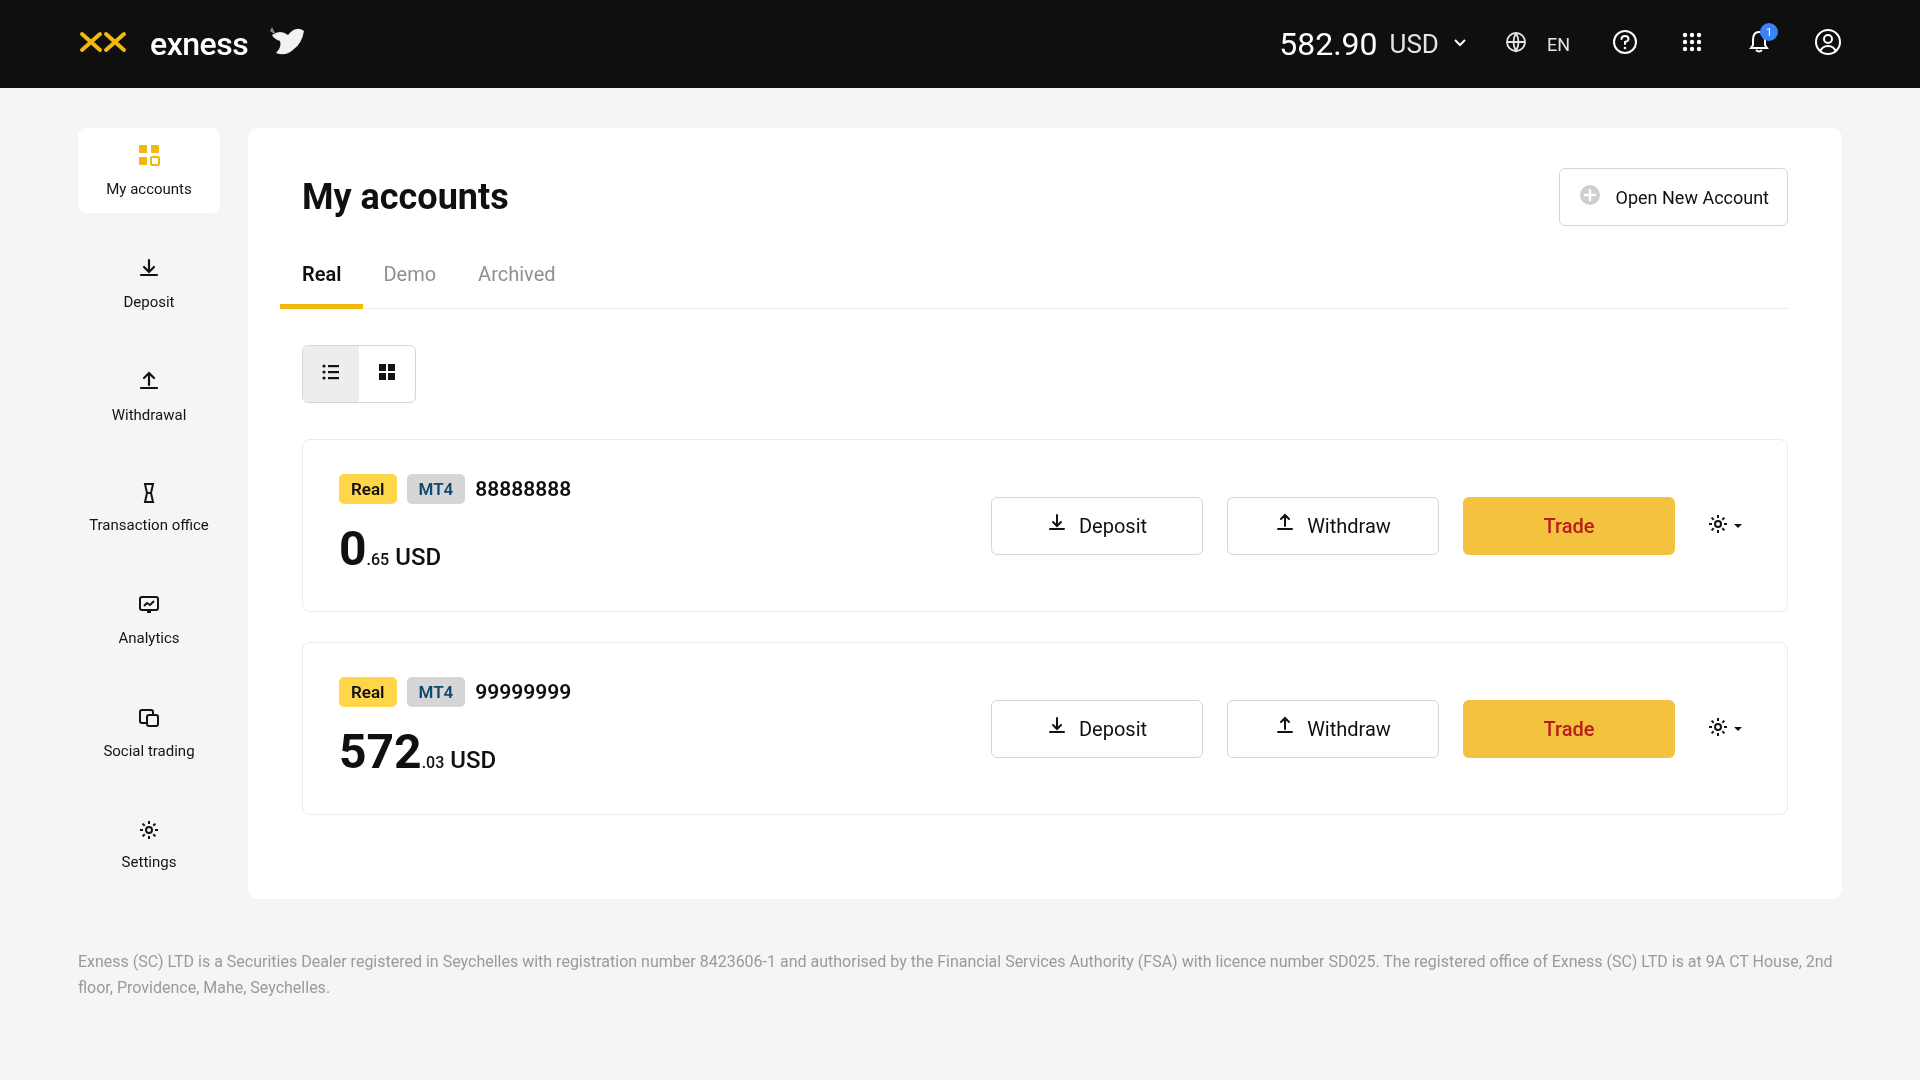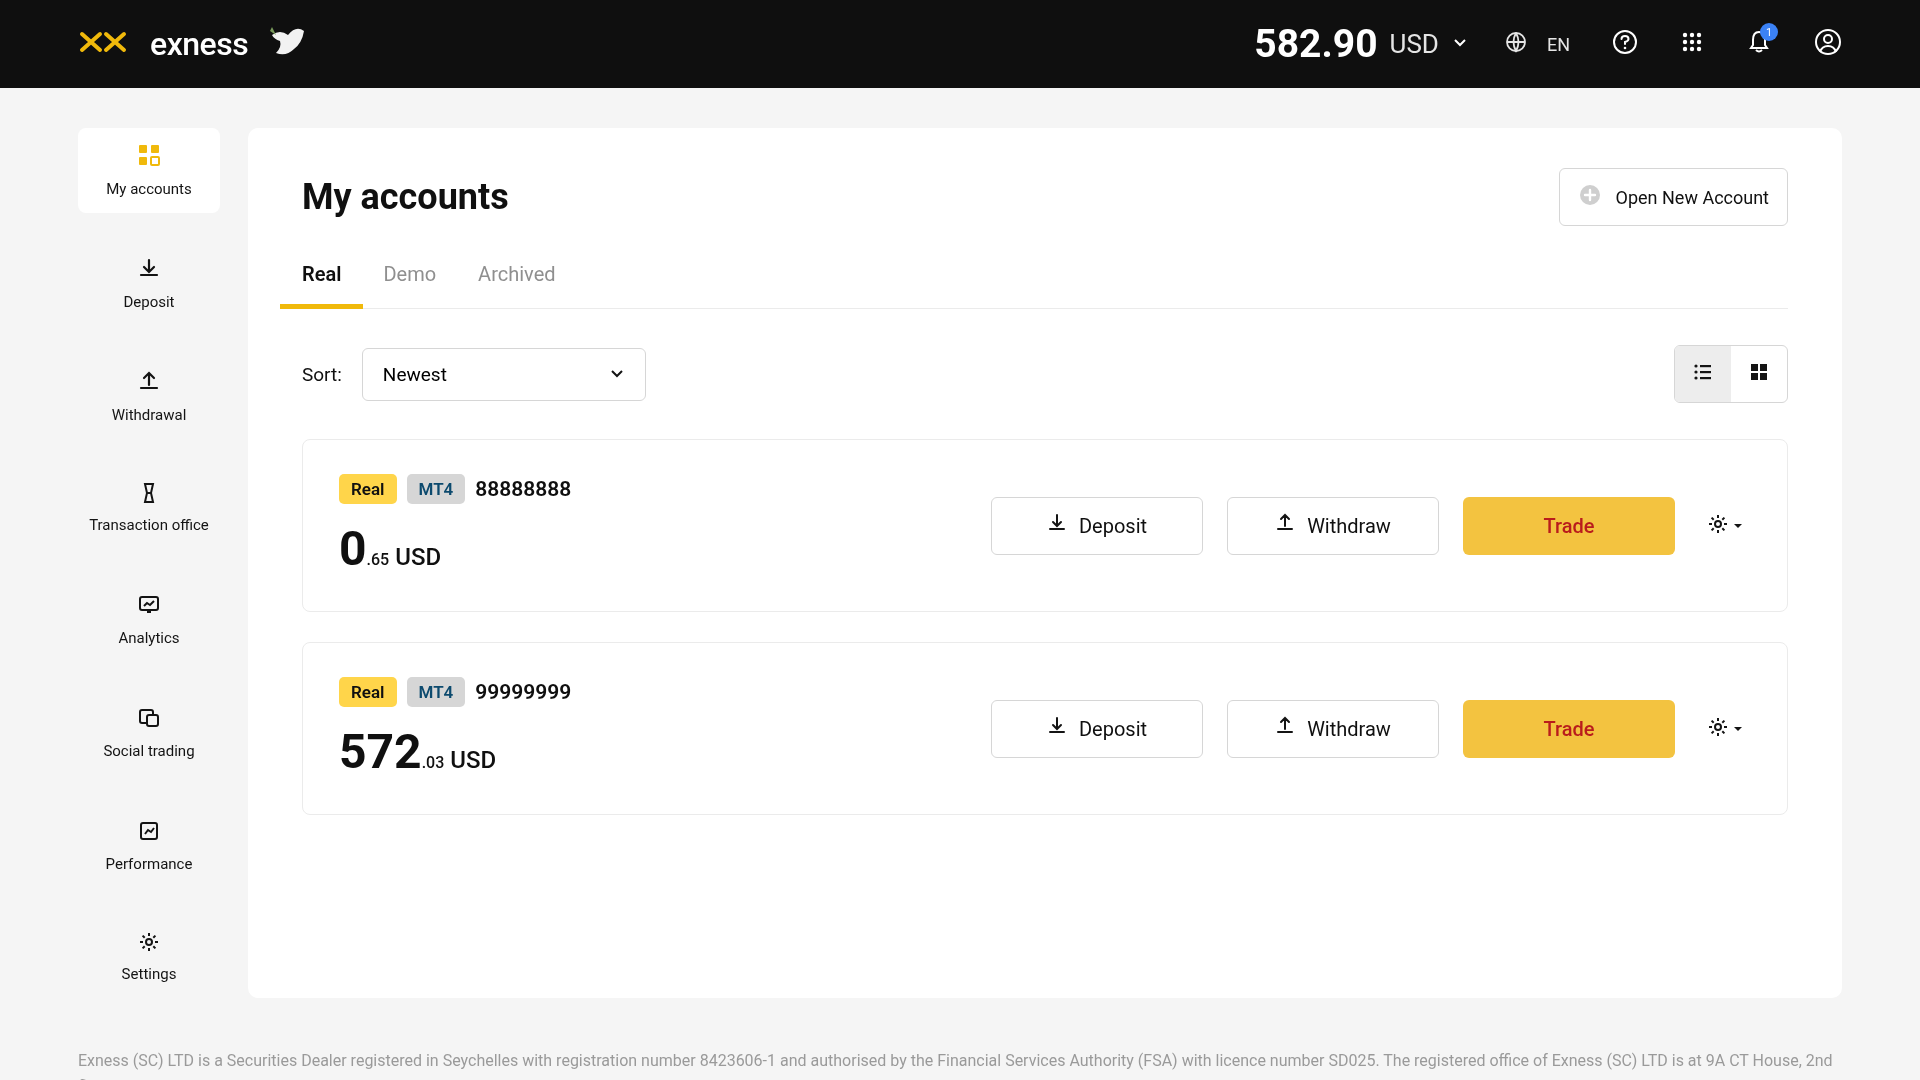--- a/index.html
+++ b/index.html
@@ -6,21 +6,21 @@
 body { background: #f5f5f5; width: 1920px; height: 1080px; overflow: hidden; }
 
 .header { background: #0f0f0f; height: 88px; display: flex; align-items: center; padding: 0 78px; justify-content: space-between; }
 .header-left { display: flex; align-items: center; gap: 18px; }
 .logo { display: flex; align-items: center; gap: 10px; }
 .logo-icon { width: 62px; height: 32px; }
 .logo-text { color: #fff; font-size: 32px; font-weight: 500; letter-spacing: -0.5px; }
 .dove { width: 42px; height: 42px; }
 .header-right { display: flex; align-items: center; gap: 36px; }
 .balance { display: flex; align-items: center; gap: 12px; color: #fff; }
-.balance-amount { font-size: 39px; font-weight: 700; }
+.balance-amount { font-size: 32px; font-weight: 400; }
 .balance-currency { font-size: 26px; font-weight: 400; color: #e5e5e5; }
 .balance-chevron { color: #fff; }
 .header-icons { display: flex; align-items: center; gap: 42px; }
 .lang { display: flex; align-items: center; gap: 20px; color: #e5e5e5; font-size: 18px; }
 .hicon { color: #fff; cursor: pointer; position: relative; }
 .notif-badge { position: absolute; top: -6px; right: -6px; background: #3b82f6; color: #fff; border-radius: 50%; width: 18px; height: 18px; font-size: 11px; display: flex; align-items: center; justify-content: center; }
 
 .layout { display: flex; padding: 0 78px; gap: 28px; }
 .sidebar { width: 142px; padding-top: 40px; display: flex; flex-direction: column; gap: 30px; }
 .sidebar-item { display: flex; flex-direction: column; align-items: center; gap: 8px; padding: 14px 6px; border-radius: 8px; cursor: pointer; text-align: center; }
@@ -198,29 +198,20 @@
       <span class="sicon">
         <svg width="24" height="24" viewBox="0 0 24 24">
             <rect x="3" y="4" width="13" height="13" rx="2" stroke="#141414" stroke-width="2" fill="none"></rect>
             <rect x="10" y="9" width="11" height="11" rx="2" stroke="#141414" stroke-width="2" fill="#f5f5f5"></rect>
           </svg>
       </span>
       <span class="sidebar-label">Social trading</span>
     </div>
     <div class="sidebar-item">
       <span class="sicon">
-        <svg width="24" height="24" viewBox="0 0 24 24">
-            <rect x="4" y="4" width="16" height="16" rx="2" stroke="#141414" stroke-width="2" fill="none"></rect>
-            <path d="M8 15 L11 11 L14 13 L17 9" stroke="#141414" stroke-width="2" fill="none"></path>
-          </svg>
-      </span>
-      <span class="sidebar-label">Performance</span>
-    </div>
-    <div class="sidebar-item">
-      <span class="sicon">
         <svg width="22" height="22" viewBox="0 0 22 22">
             <circle cx="11" cy="11" r="3" stroke="#141414" stroke-width="2" fill="none"></circle>
             <path d="M11 2 V5 M11 17 V20 M2 11 H5 M17 11 H20 M4.6 4.6 L6.7 6.7 M15.3 15.3 L17.4 17.4 M4.6 17.4 L6.7 15.3 M15.3 6.7 L17.4 4.6" stroke="#141414" stroke-width="2"></path>
           </svg>
       </span>
       <span class="sidebar-label">Settings</span>
     </div>
   </div>
 
   <div class="main">
@@ -237,31 +228,20 @@
       </button>
     </div>
 
     <div class="tabs">
       <div class="tab active">Real</div>
       <div class="tab">Demo</div>
       <div class="tab">Archived</div>
     </div>
 
     <div class="toolbar">
-      <div class="sort">
-        <span class="sort-label">Sort:</span>
-        <div class="sort-select">
-          <span>Newest</span>
-          <span>
-            <svg width="16" height="16" viewBox="0 0 16 16">
-                <path d="M3 6 L8 11 L13 6" stroke="#141414" stroke-width="2" fill="none"></path>
-              </svg>
-          </span>
-        </div>
-      </div>
       <div class="view-toggle">
         <div class="view-btn active">
           <span>
             <svg width="22" height="22" viewBox="0 0 22 22">
                 <circle cx="4" cy="5" r="1.6" fill="#141414"></circle>
                 <rect x="8" y="4" width="11" height="2.2" fill="#141414"></rect>
                 <circle cx="4" cy="11" r="1.6" fill="#141414"></circle>
                 <rect x="8" y="10" width="11" height="2.2" fill="#141414"></rect>
                 <circle cx="4" cy="17" r="1.6" fill="#141414"></circle>
                 <rect x="8" y="16" width="11" height="2.2" fill="#141414"></rect>

